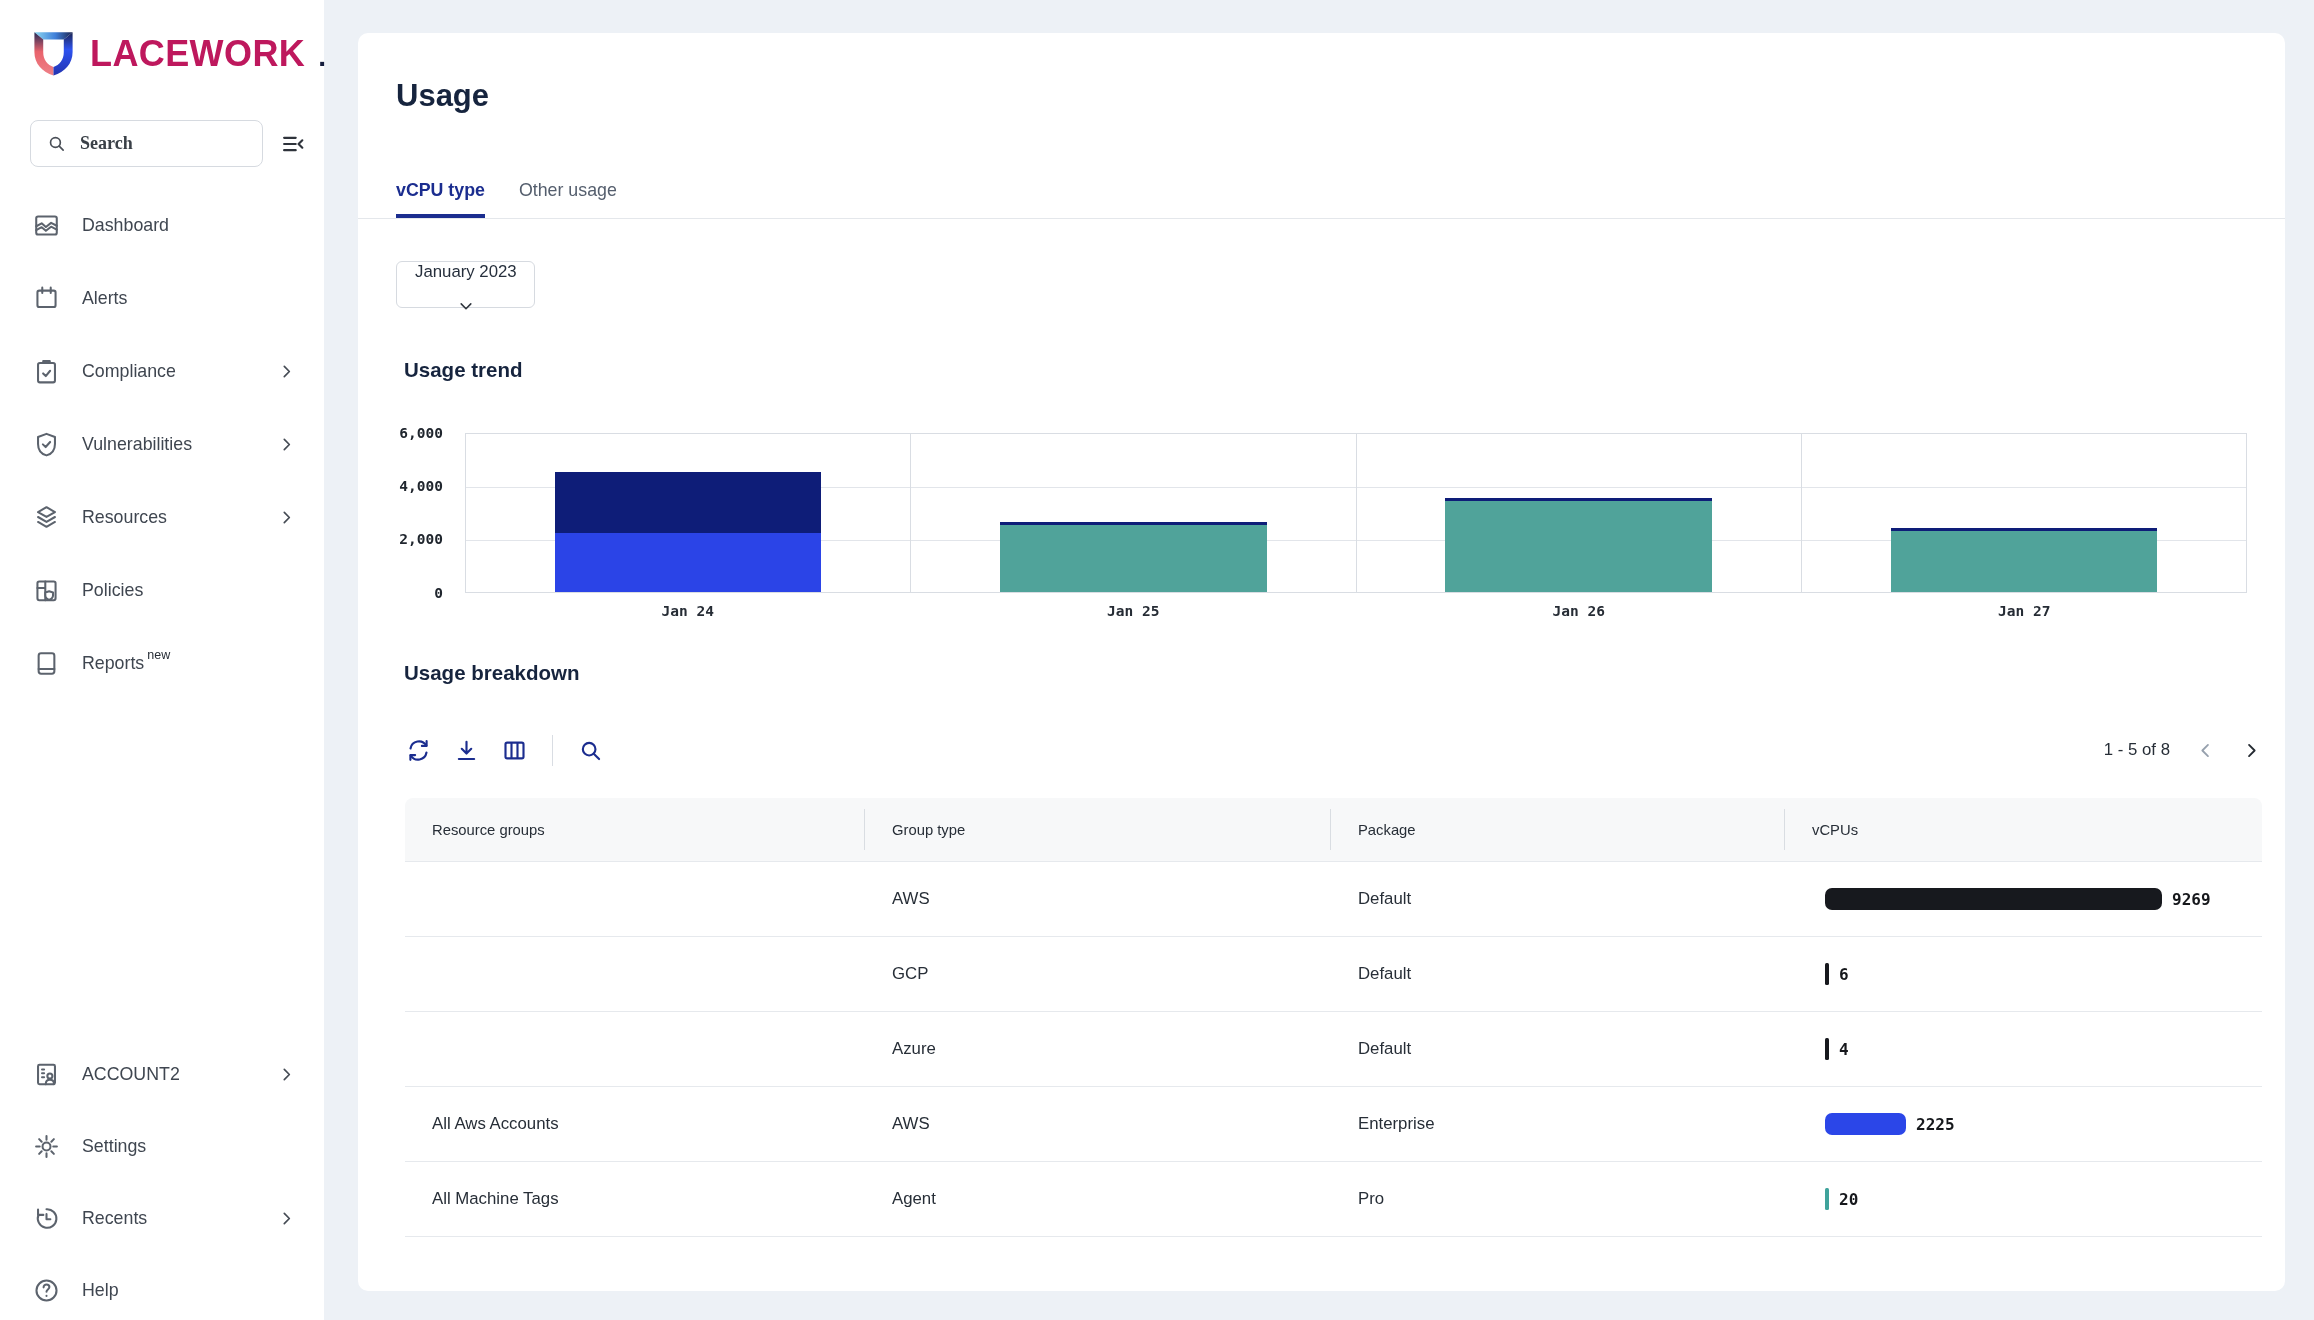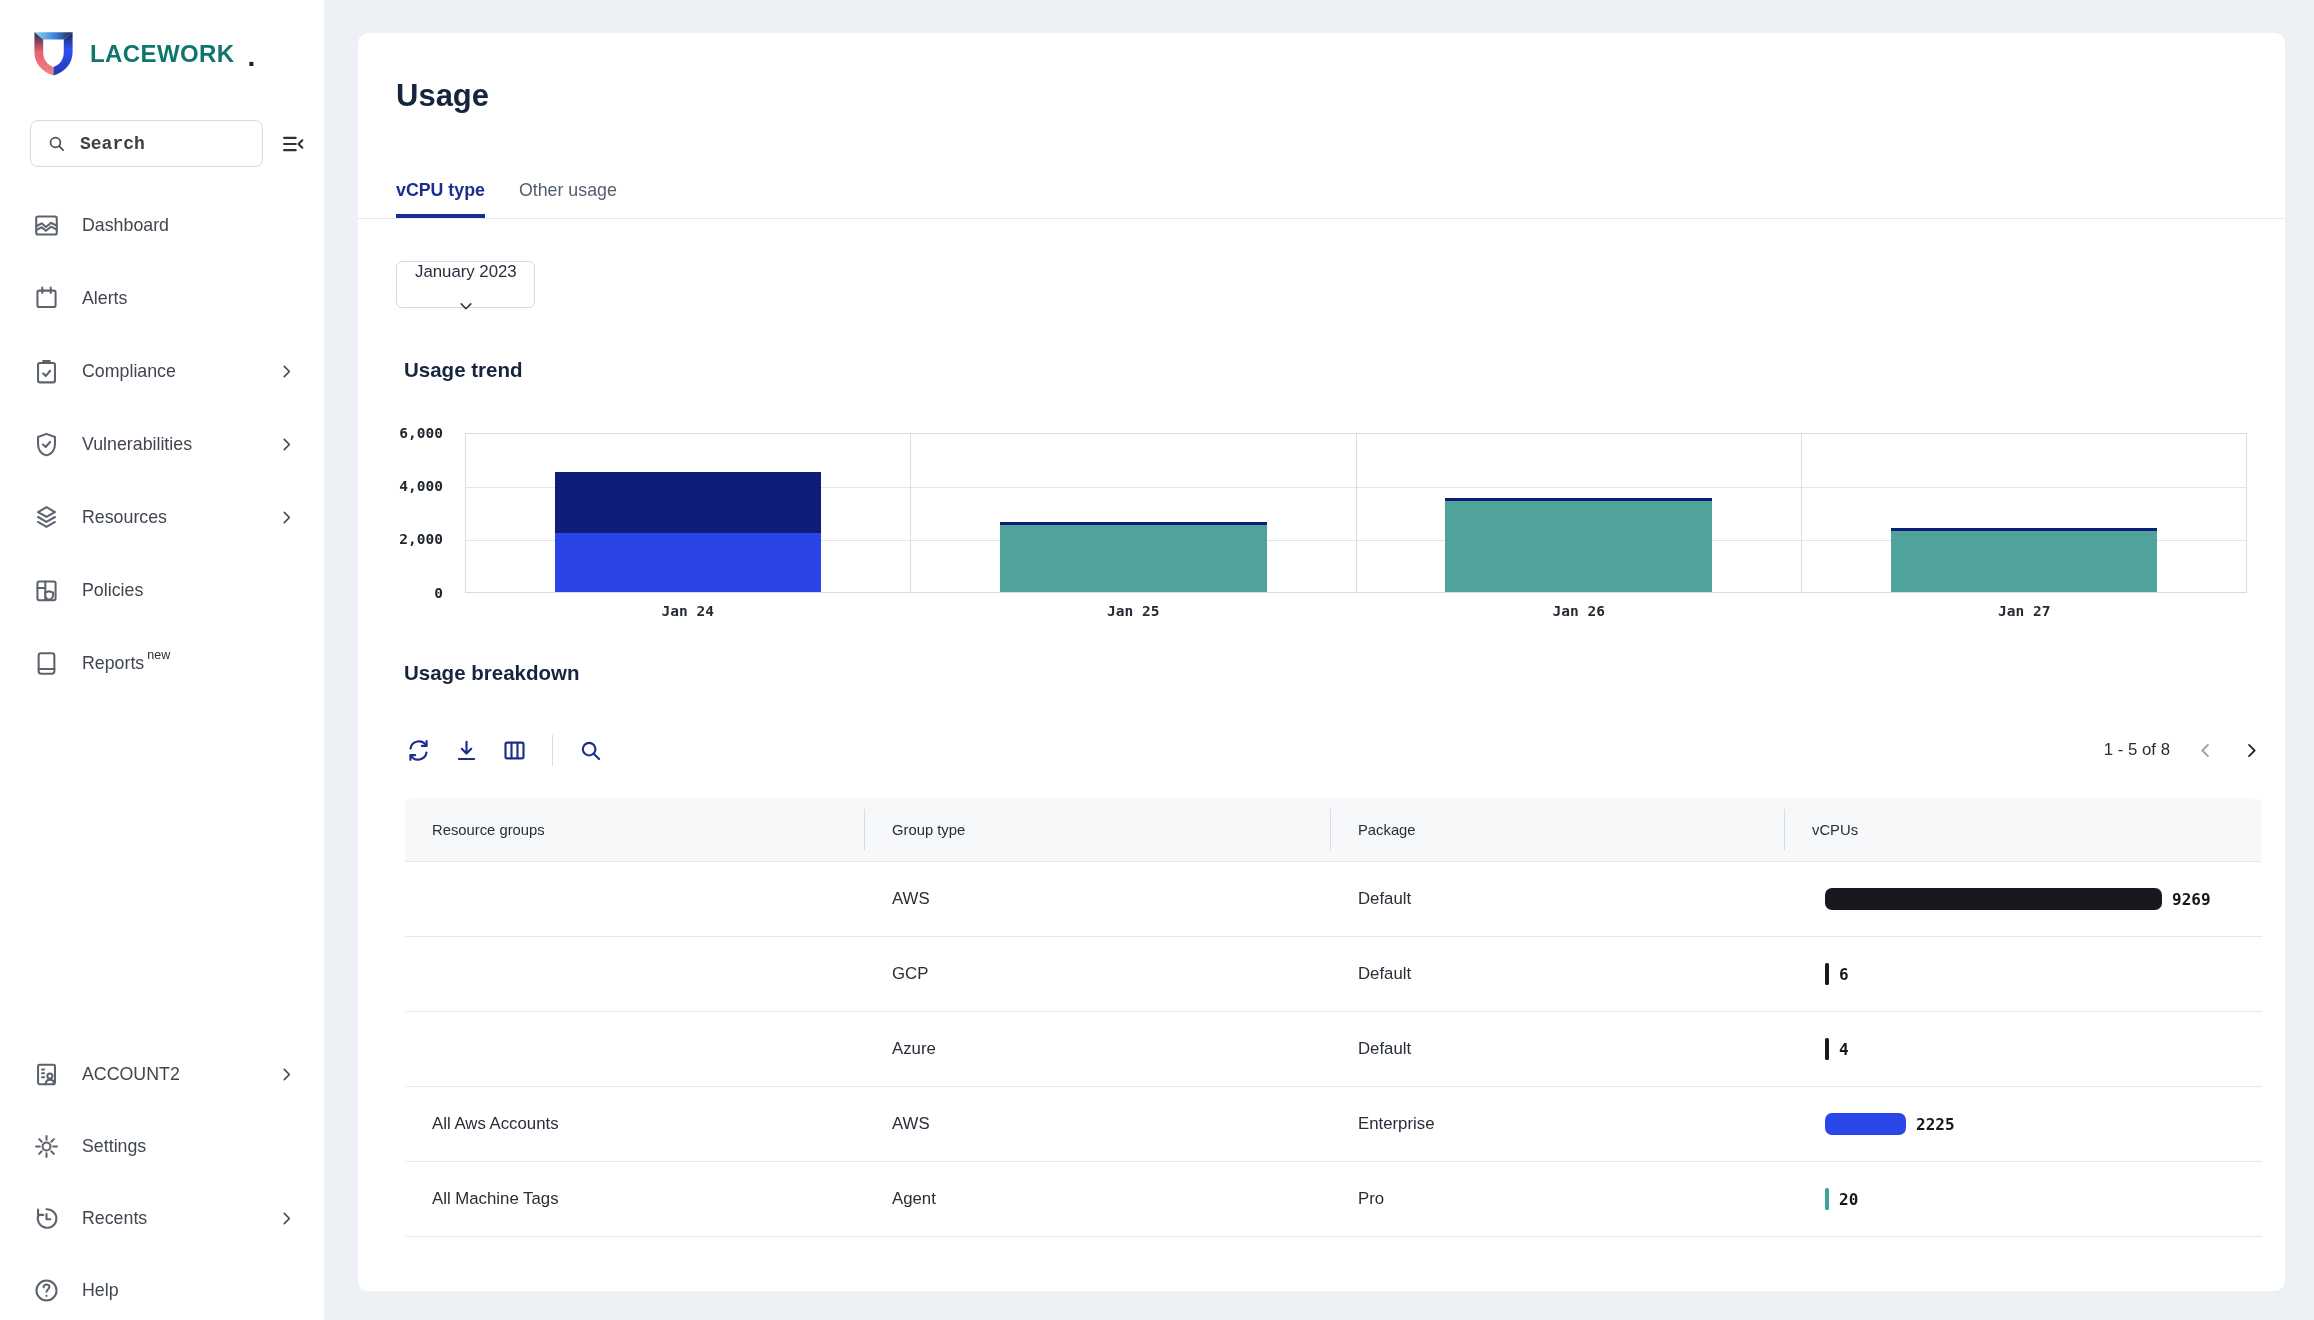--- a/index.html
+++ b/index.html
@@ -5,28 +5,28 @@
   * { margin:0; padding:0; box-sizing:border-box; }
   html,body { width:2314px; height:1320px; }
   body { background:#edf1f6; font-family:"Liberation Sans", sans-serif; overflow:hidden; position:relative; }
   svg { display:block; }
   .ico { display:flex; align-items:center; justify-content:center; }
 
   
   .sidebar { position:absolute; left:0; top:0; width:324px; height:1320px; background:#ffffff; z-index:2; }
   .logo-row { display:flex; align-items:flex-start; gap:13px; margin:28px 0 0 30px; }
   .logo-shield svg { width:47px; height:51px; }
-  .logo-text { font-size:24px; font-weight:800; color:#0f766e; letter-spacing:.4px; line-height:51px; }
+  .logo-text { font-size:36px; font-weight:800; color:#be185d; letter-spacing:.4px; line-height:51px; }
   .logo-dot { font-size:28px; font-weight:800; color:#141c3c; line-height:58px; }
 
   .search-row { display:flex; align-items:center; margin:34px 18px 0 30px; gap:17px; }
   .search-box { flex:1; height:47px; border:1px solid #d6dae0; border-radius:8px; display:flex; align-items:center; padding-left:15px; gap:13px; background:#fff; }
   .search-box .ico { color:#4a4f57; }
   .search-box svg { width:21px; height:21px; }
-  .search-input { border:none; outline:none; font-size:18px; font-weight:600; color:#0f172a; width:140px; font-family:Liberation Mono, monospace; background:transparent; }
+  .search-input { border:none; outline:none; font-size:18px; font-weight:600; color:#0f172a; width:140px; font-family:Liberation Serif, serif; background:transparent; }
   .search-input::placeholder { color:#3a4047; opacity:1; }
   .collapse-btn { color:#2e333b; cursor:pointer; }
   .collapse-btn svg { width:26px; height:26px; }
 
   .nav { margin-top:22px; }
   .nav-item { display:flex; align-items:center; height:73px; padding:0 28px 0 32px; cursor:pointer; }
   .fnav .nav-item { height:72px; }
   .nicon { color:#5c636d; margin-right:21px; }
   .nicon svg { width:29px; height:29px; }
   .nlabel { font-size:17.8px; color:#3f4650; }

